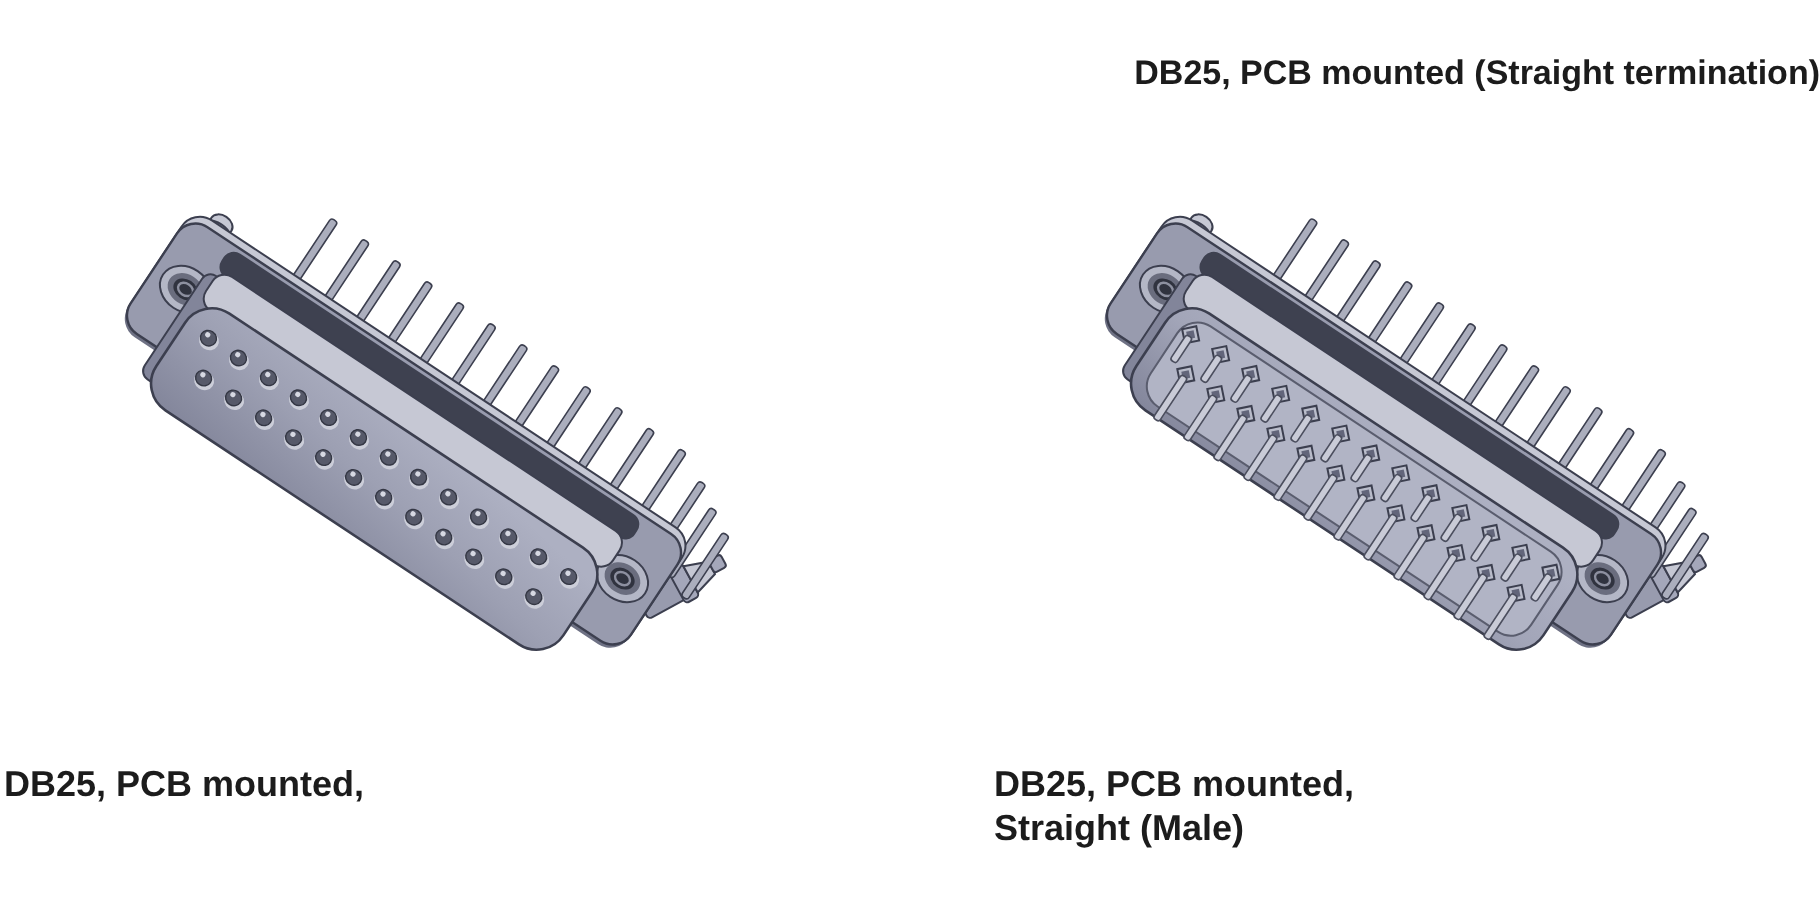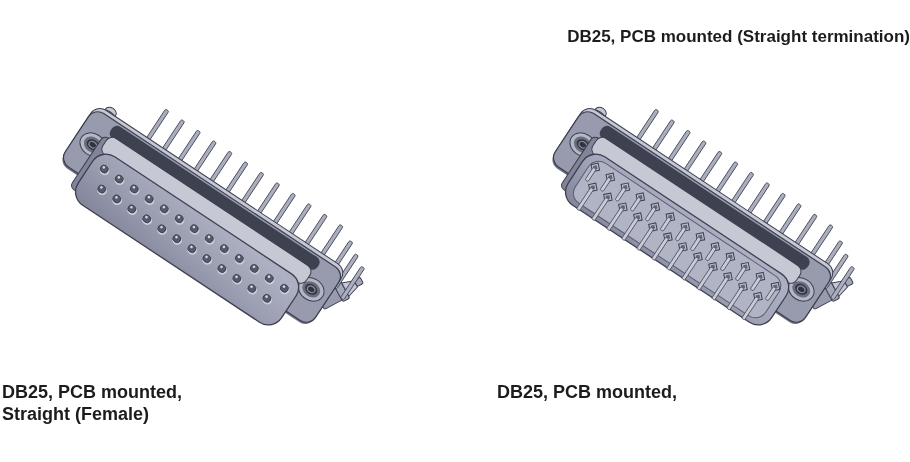--- a/index.html
+++ b/index.html
@@ -310,18 +310,18 @@
             <rect x="97.1" y="28.1" width="3.8" height="3.8" transform="rotate(45 99 30)" fill="#62657a"></rect>
             <rect x="97.2" y="31" width="3.6" height="26" rx="1.4" fill="#c9cbd7" stroke="#4b4e5e" stroke-width="0.8"></rect>
           </g>
         </g>
       </g>
     </svg>
 </div>
 
 <div class="caption" id="cap-female">
   <div>DB25, PCB mounted,</div>
-  <div>Straight (Female)</div>
 </div>
 
 <div class="caption" id="cap-male">
   <div>DB25, PCB mounted,</div>
+  <div>Straight (Male)</div>
 </div>
 
 </body></html>

